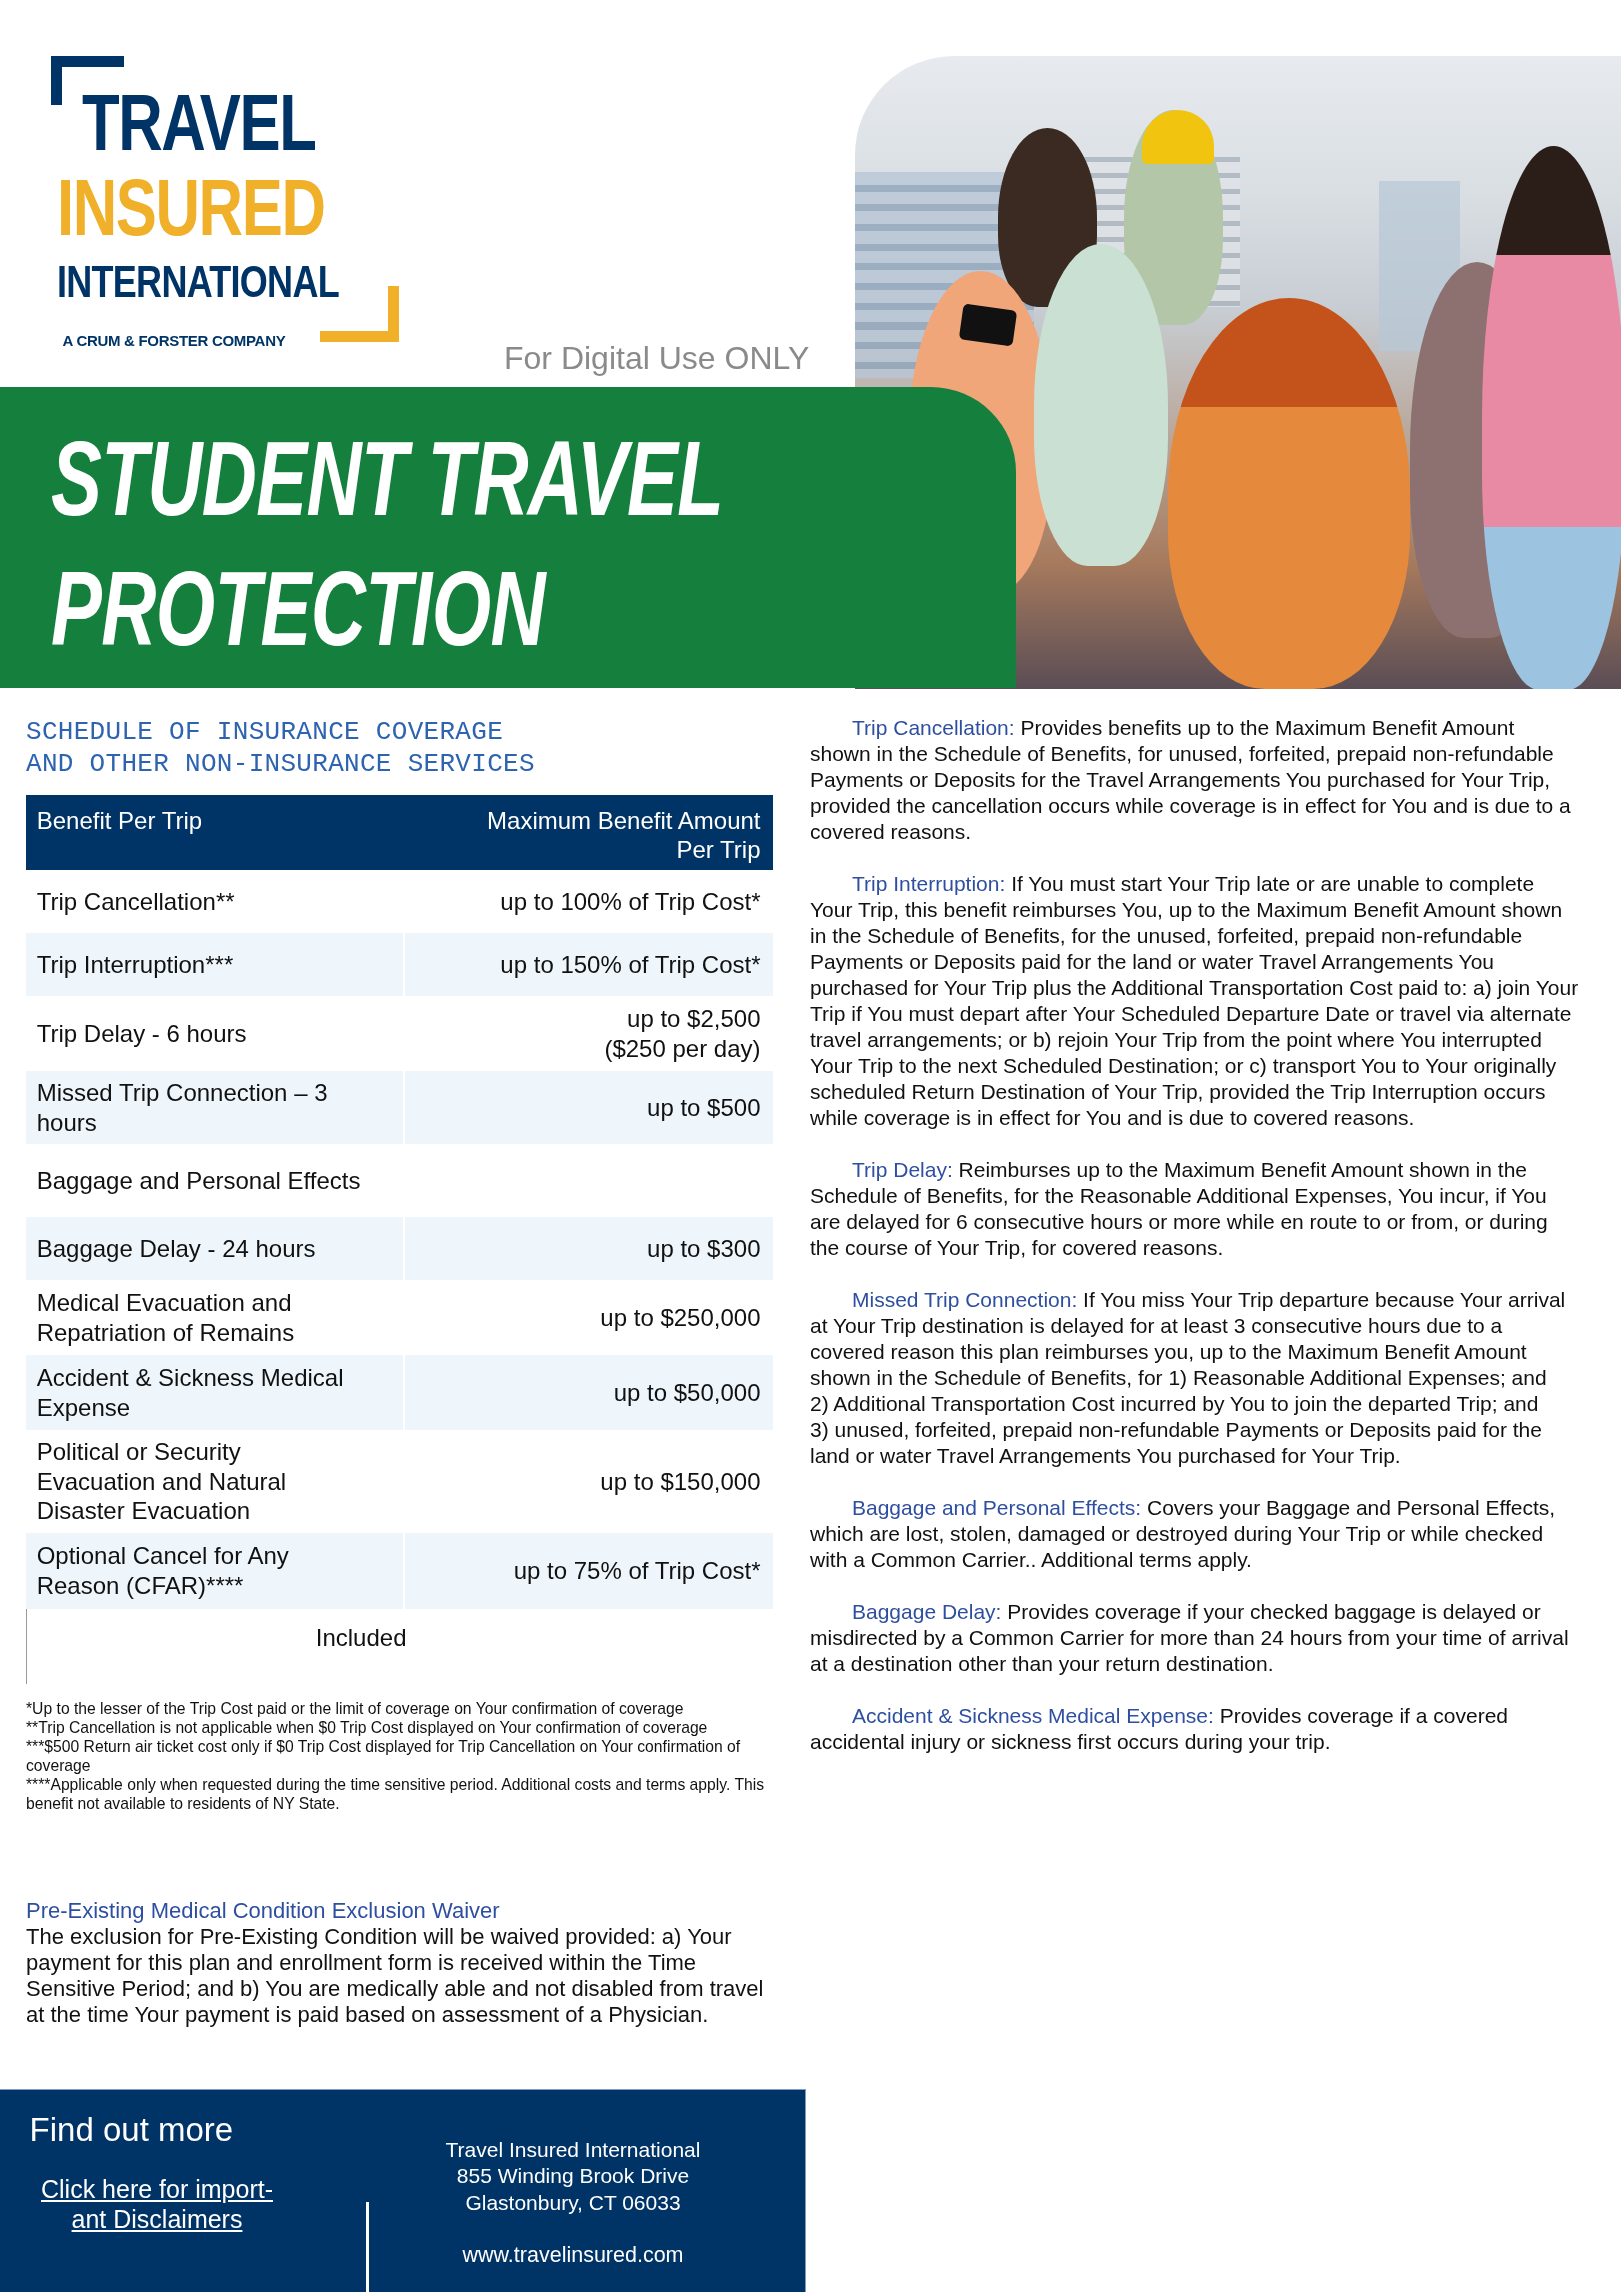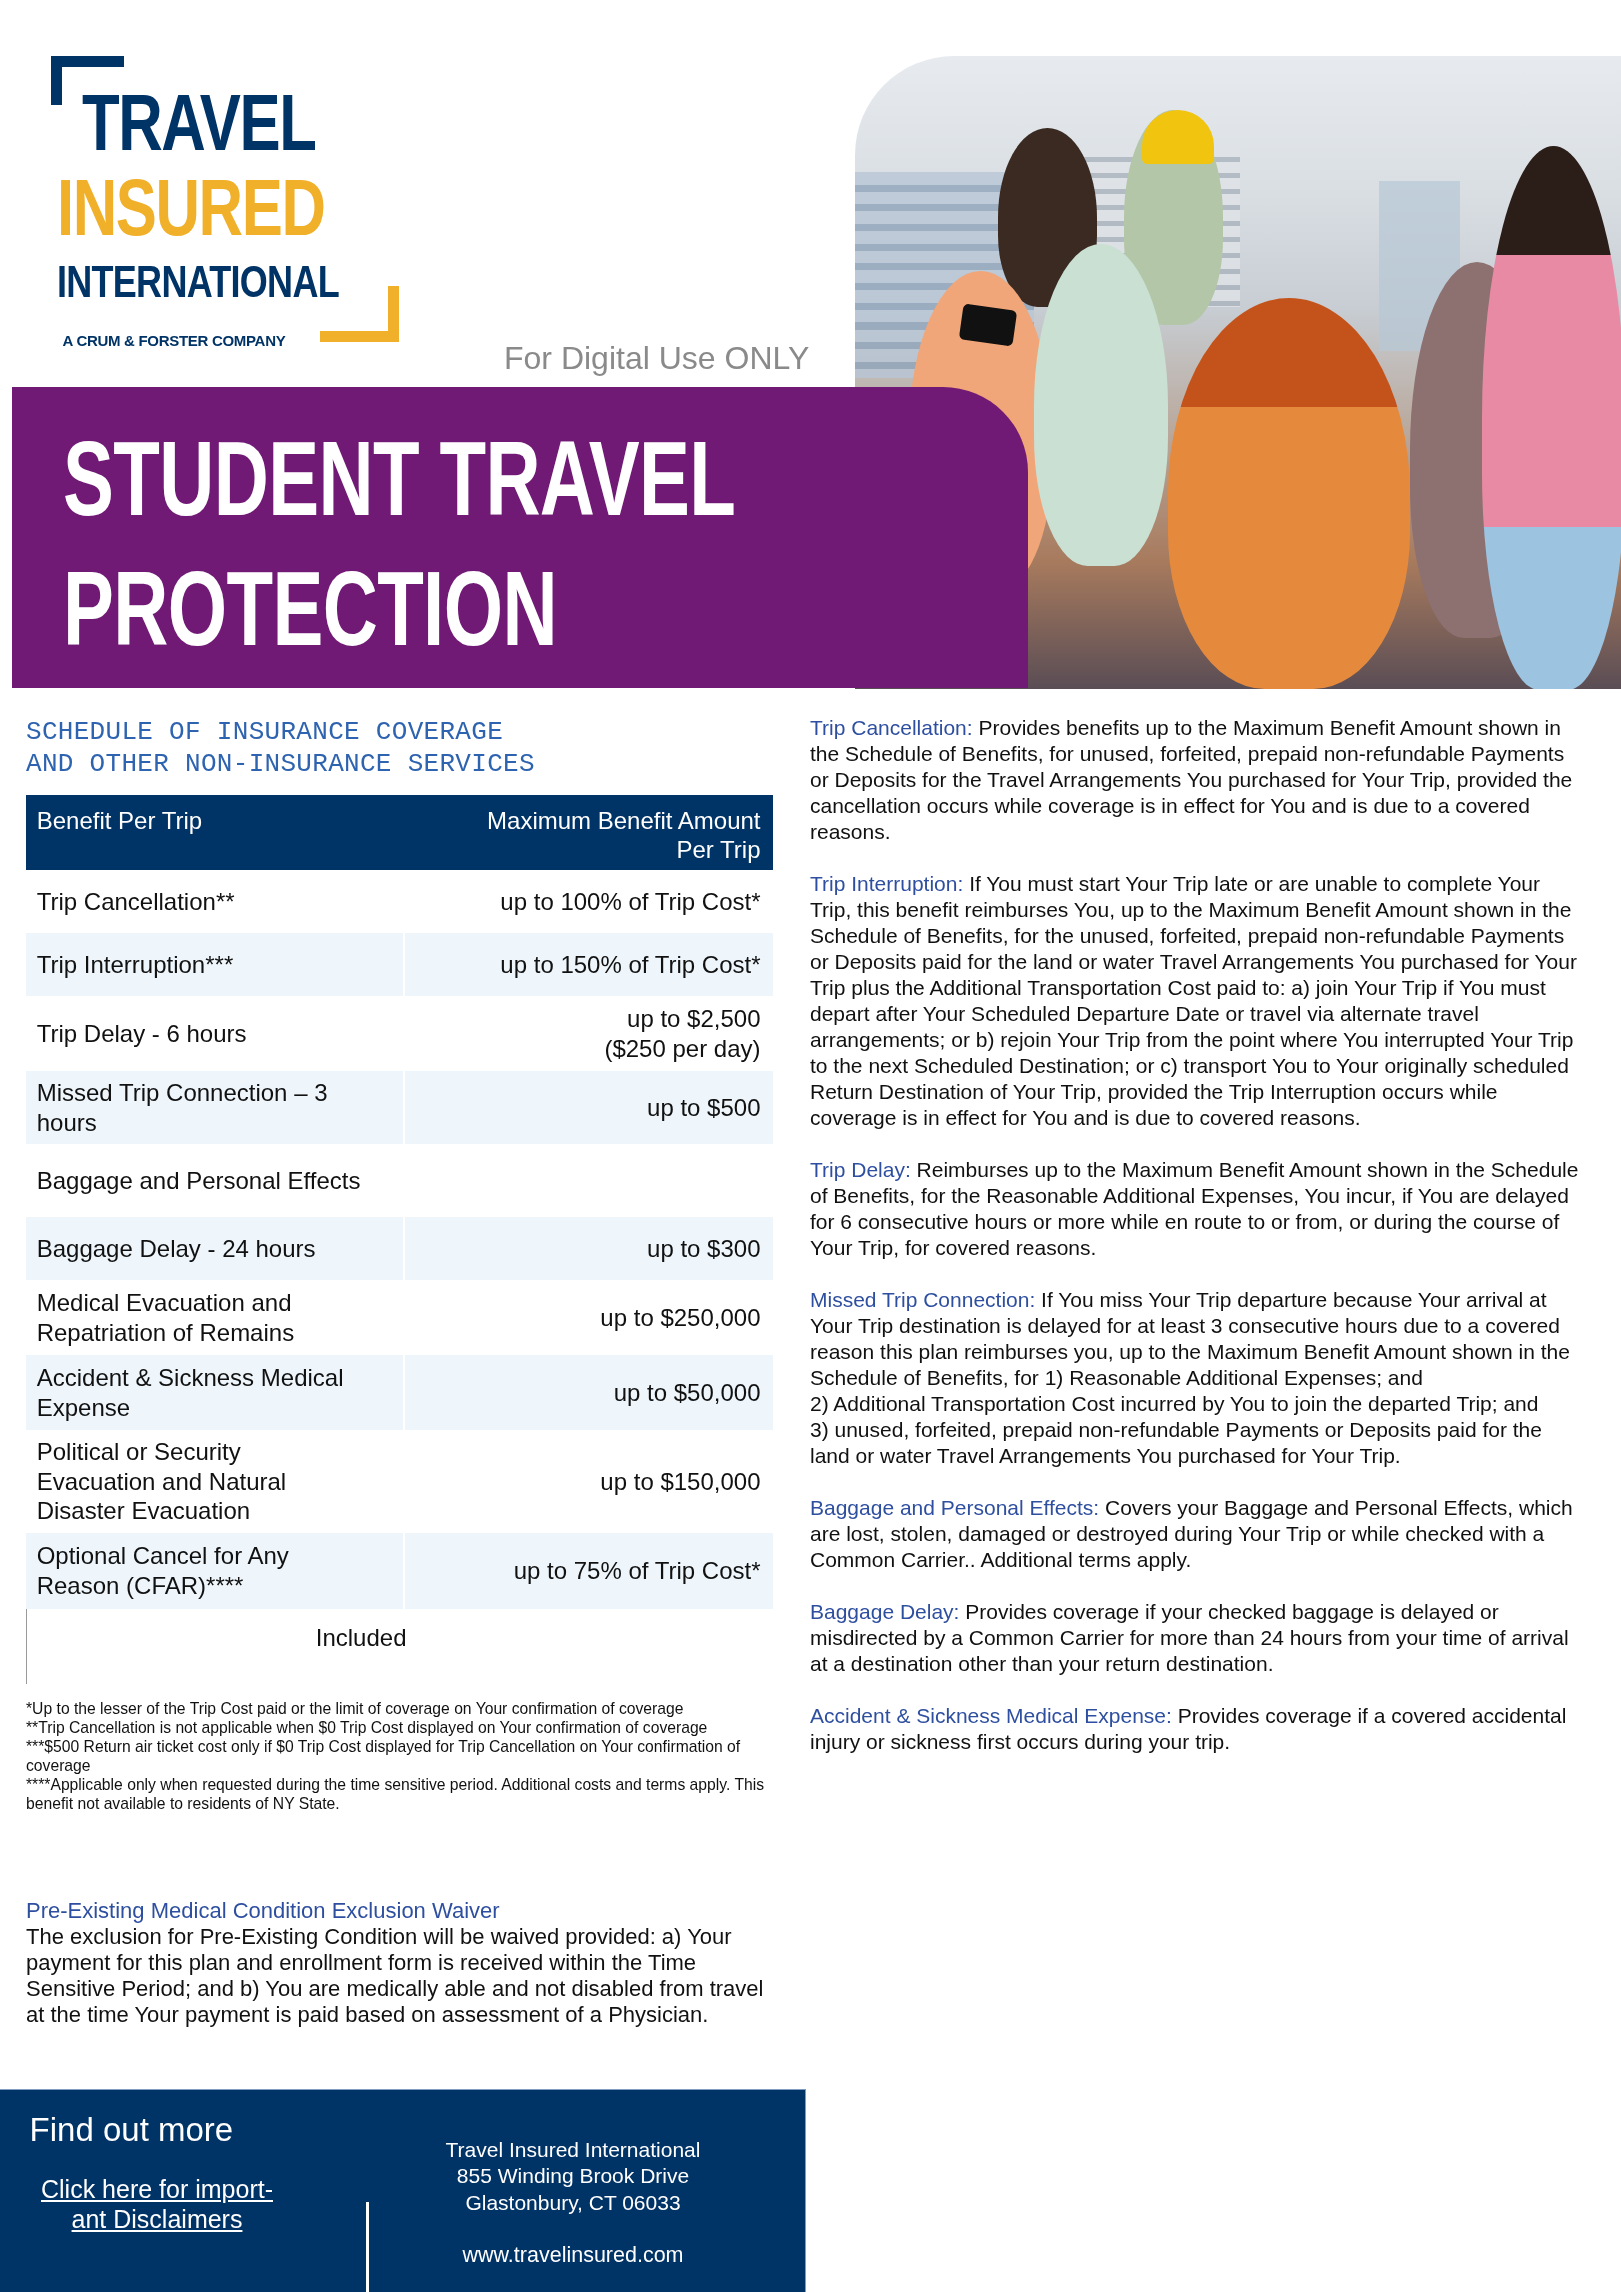--- a/index.html
+++ b/index.html
@@ -36,22 +36,22 @@
   .photo .p2 { left: 143px; top: 72px; width: 99px; height: 179px; background: #3a2a22; }
   .photo .p3 { left: 269px; top: 54px; width: 99px; height: 215px; background: #b4c6a8; }
   .photo .p3hat { position: absolute; left: 287px; top: 54px; width: 72px; height: 54px; background: #f1c40f; border-radius: 36px 36px 5.4px 5.4px; }
   .photo .p4 { left: 179px; top: 188px; width: 134px; height: 322px; background: #c9e0d2; }
   .photo .p5 { left: 313px; top: 242px; width: 242px; height: 391px; background: linear-gradient(180deg, #c4531b 0 28%, #e58a3d 28% 100%); }
   .photo .p6 { left: 555px; top: 206px; width: 134px; height: 376px; background: #8d7070; }
   .photo .p7 { left: 627px; top: 90px; width: 143px; height: 544px; background: linear-gradient(180deg, #2b1d17 0 20%, #e88aa4 20% 70%, #9cc3df 70% 100%); }
   .photo .phone { position: absolute; left: 106px; top: 251px; width: 54px; height: 36px; background: #111; border-radius: 5.4px; transform: rotate(8deg); }
 
   
-  .title-band { position: absolute; left: 12px; top: 387px; width: 1016px; height: 301px; background: #701a75;
-    border-top-right-radius: 85px; }
+  .title-band { position: absolute; left: 0; top: 387px; width: 1016px; height: 301px; background: #15803d;
+    border-top-right-radius: 85px; font-style: italic; }
   .title-band .line { position: absolute; left: 51px; font-family: "Liberation Sans", sans-serif; font-weight: bold;
     color: #ffffff; font-size: 106px; line-height: 1; white-space: nowrap; transform-origin: left top; transform: scaleX(0.72); letter-spacing: -0.9px; }
   .title-band .line1 { top: 38px; }
   .title-band .line2 { top: 168px; }
 
   
   .schedule-heading { position: absolute; left: 26px; top: 716px; width: 752px; font-family: Liberation Mono, monospace;
     font-size: 26px; line-height: 32px; color: #2e63b0; font-weight: normal; letter-spacing: 0.3px; }
 
   .benefits-table { position: absolute; left: 26px; top: 795px; width: 747px; border-collapse: separate; border-spacing: 0;
@@ -69,21 +69,21 @@
     font-size: 15.7px; line-height: 19px; color: #111; }
 
   .preexisting { position: absolute; left: 26px; top: 1897px; width: 761px; font-family: "Liberation Sans", sans-serif; }
   .preexisting .ph { font-size: 22px; line-height: 27px; color: #2e4fa0; }
   .preexisting .pb { font-size: 22px; line-height: 26px; color: #111; }
 
   
   .descriptions { position: absolute; left: 810px; top: 715px; width: 770px; font-family: "Liberation Sans", sans-serif;
     font-size: 21px; line-height: 26px; color: #111; }
   .descriptions .item { margin-bottom: 26px; }
-  .descriptions .term { color: #2e4fa0; }
+  .descriptions .term { color: #2e4fa0; margin-left: 42px; }
 
   
   .footer { position: absolute; left: 0; top: 2089px; width: 806px; height: 204px; background: #003366; color: #fff;
     border-right: 1.8px solid #7f9cc0; border-top: 1.8px solid #7f9cc0; }
   .footer .find { position: absolute; left: 29.6px; top: 19.7px; font-family: "Liberation Sans", sans-serif; font-size: 33px; line-height: 39px; }
   .footer .disclaimer { position: absolute; left: 16px; top: 85px; width: 282px; text-align: center; font-family: "Liberation Sans", sans-serif;
     font-size: 25px; line-height: 29.6px; color: #fff; text-decoration: underline; cursor: pointer; }
   .footer .divider { position: absolute; left: 366px; top: 112px; width: 2.7px; height: 92px; background: #ffffff; }
   .footer .addr { position: absolute; left: 385px; top: 47px; width: 376px; text-align: center; font-family: "Liberation Sans", sans-serif;
     font-size: 21px; line-height: 26.4px; }

